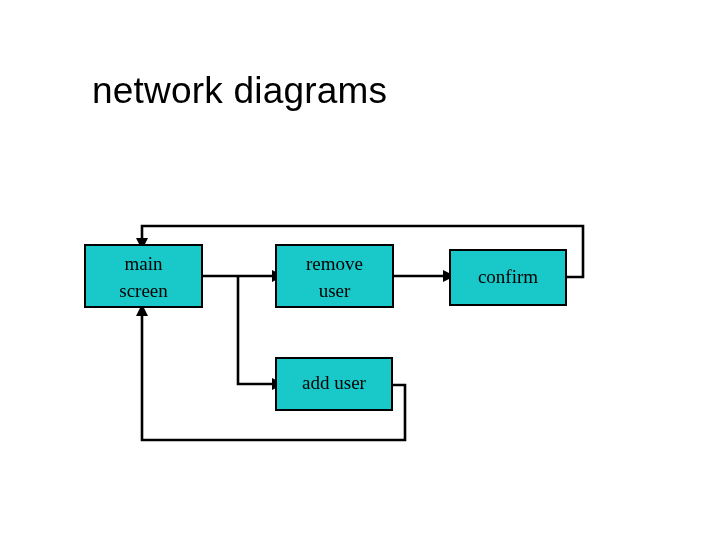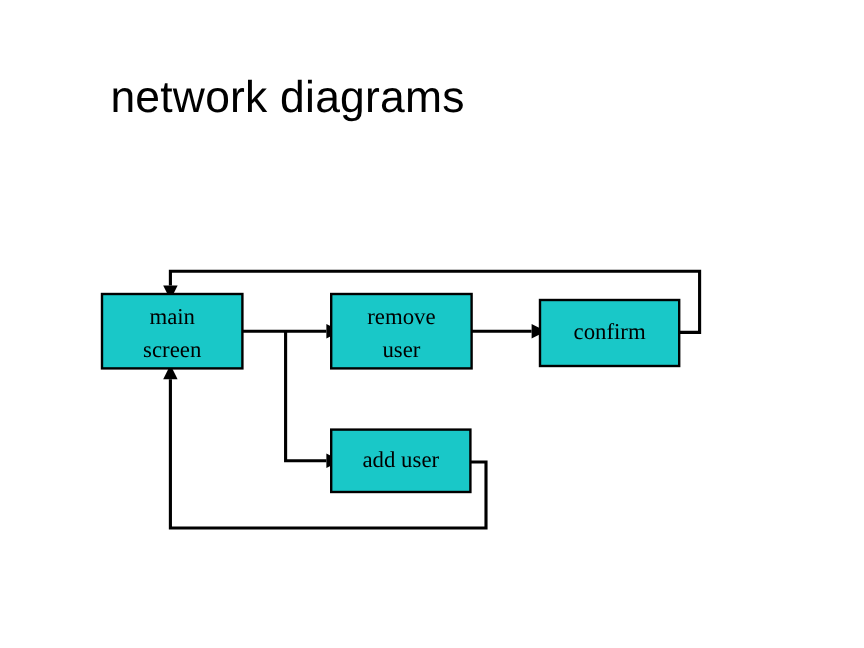--- a/index.html
+++ b/index.html
@@ -15,21 +15,21 @@
   }
   #slide {
     position: relative;
     width: 720px;
     height: 540px;
     background: #ffffff;
   }
   #slide-title {
     position: absolute;
     left: 92px;
-    top: 60px;
+    top: 70px;
     font-family: "Liberation Sans", sans-serif;
     font-size: 37px;
     font-weight: 400;
     color: #000000;
     letter-spacing: 0.2px;
     white-space: nowrap;
   }
   #diagram {
     position: absolute;
     left: 0;

